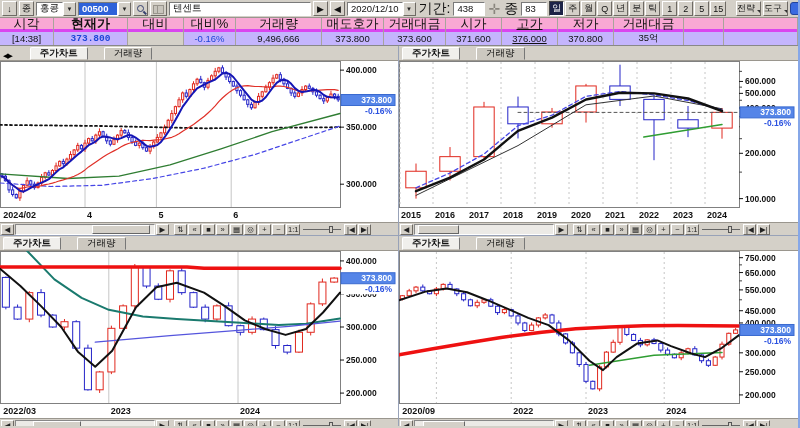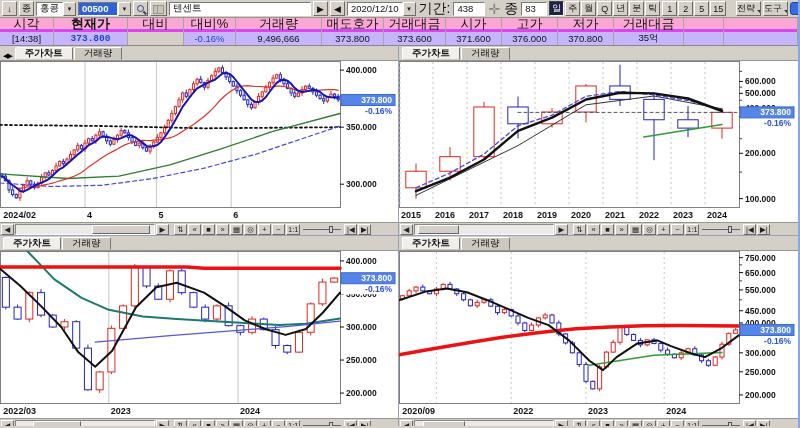--- a/index.html
+++ b/index.html
@@ -41,21 +41,21 @@
   .qh{height:14px;display:flex;align-items:center;justify-content:center;background:#f9a8d4;border-bottom:3px solid #d946ef;
       font-size:13px;color:#111;white-space:nowrap}
   .qh.hb{font-weight:bold}
   .qv{height:13px;display:flex;align-items:center;justify-content:center;background:#c4b5fd;font-size:9.5px;white-space:nowrap}
   .qv.blue{color:#1c44d8}.qv.blue-bold{color:#1c44d8;font-weight:bold}.qv.black{color:#111}
   
   .grid{display:flex;flex-wrap:wrap;width:798px}
   .panel{width:399px;height:190px;overflow:hidden;background:#fff;position:relative}
   .panel.pl{border-right:1px solid #98a2b8}
   .panel.pt{border-bottom:1px solid #98a2b8}
-  .ptabs{height:15px;display:flex;align-items:flex-end;gap:1px;padding:1px 0 0 3px;background:#d4d0c8;border-bottom:1px solid #9a968e}
+  .ptabs{height:15px;display:flex;align-items:flex-end;gap:16px;padding:1px 0 0 3px;background:#d4d0c8;border-bottom:1px solid #9a968e}
   .ptab{height:13px;padding:0 9px;display:flex;align-items:center;background:#ccc8c0;border:1px solid;
         border-color:#fff #777 #ccc8c0 #fff;font-size:9.5px;border-radius:2px 2px 0 0}
   .ptab.active{background:#f0efec;font-weight:bold}
   .pane-nav{font-size:7px;color:#000;margin-right:2px;letter-spacing:-1px}
   svg.chart{display:block;background:#fff}
   .ptools{height:13px;display:flex;align-items:center;gap:1px;background:#d4d0c8;border-top:1px solid #9a968e;padding:0 1px;font-size:8px}
   .pibtn{min-width:13px;height:11px;display:inline-flex;align-items:center;justify-content:center;background:#d4d0c8;
          border:1px solid;border-color:#fff #6e6a64 #6e6a64 #fff;font-size:7.5px;padding:0 1px;color:#222;white-space:nowrap}
   .scrolltrack{position:relative;height:11px;background:#eceae6;border:1px solid;border-color:#888 #fff #fff #888;flex:0 0 140px}
   .scrollthumb{position:absolute;top:0;height:9px;background:#d4d0c8;border:1px solid;border-color:#fff #666 #666 #fff}
@@ -149,21 +149,21 @@
       <div class="qv black">373.800</div>
     </div>
     <div class="qcol" style="width: 62px;">
       <div class="qh">거래대금</div>
       <div class="qv black">373.600</div>
     </div>
     <div class="qcol" style="width: 56px;">
       <div class="qh">시가</div>
       <div class="qv black">371.600</div>
     </div>
-    <div class="qcol" style="width: 56px;">
+    <div class="qcol" style="width: 56px; text-decoration: underline;">
       <div class="qh">고가</div>
       <div class="qv black">376.000</div>
     </div>
     <div class="qcol" style="width: 56px;">
       <div class="qh">저가</div>
       <div class="qv black">370.800</div>
     </div>
     <div class="qcol" style="width: 70px;">
       <div class="qh">거래대금</div>
       <div class="qv black">35억</div>

